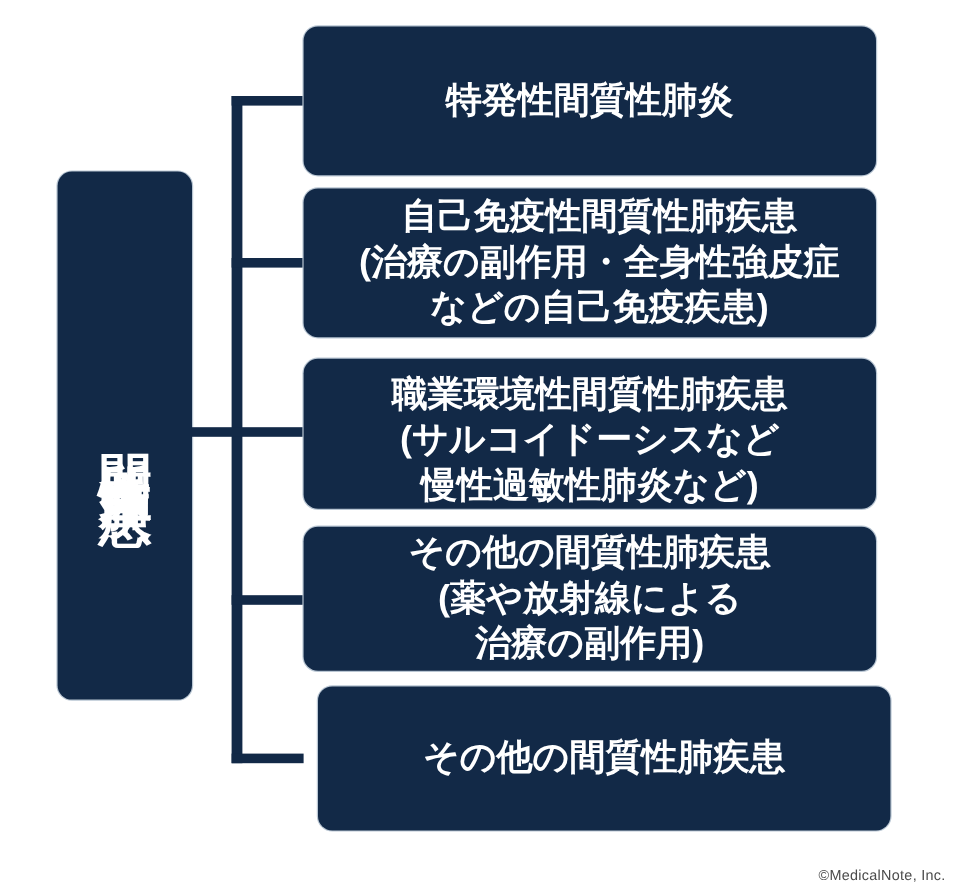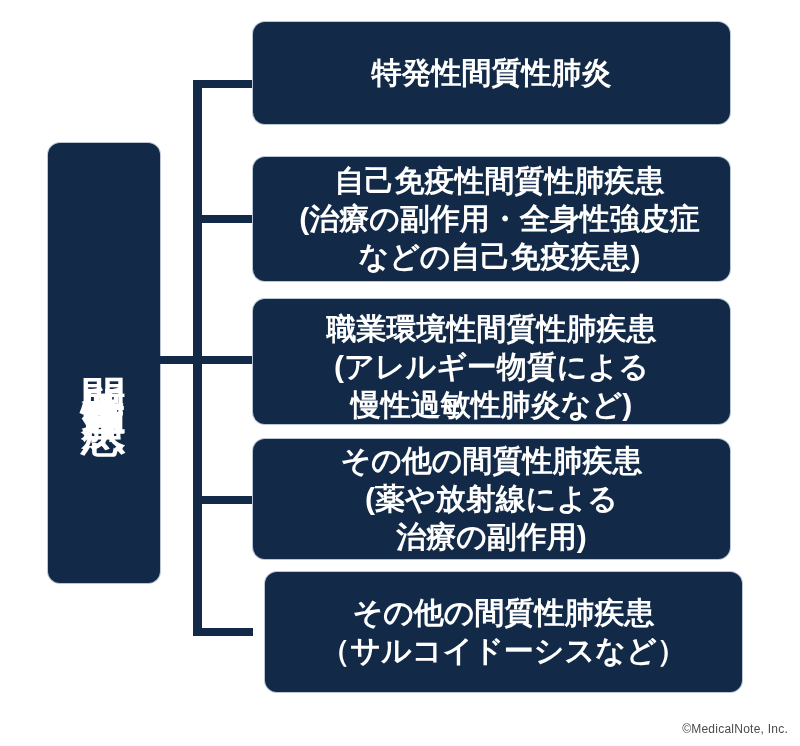--- a/index.html
+++ b/index.html
@@ -56,21 +56,21 @@
     left: 253px;
     width: 477px;
     background: var(--navy);
     border-radius: 12px;
     box-shadow: 0 0 0 1px var(--box-outline);
     display: flex; flex-direction: column;
     align-items: center; justify-content: center;
     color: var(--box-text);
     text-align: center;
   }
-  .cat-1 { top: 22px;  height: 102px; }
+  .cat-1 { top: 22px;  height: 124px; }
   .cat-2 { top: 157px; height: 124px; padding-left: 16px; }
   .cat-3 { top: 299px; height: 125px; justify-content: flex-end; }
   .cat-4 { top: 439px; height: 120px; }
   .cat-5 { top: 572px; height: 120px; margin-left: 12px; }
 
   .cat-title, .cat-note {
     font-size: 30px;
     font-weight: bold;
     line-height: 1.27;
     white-space: pre-line;
@@ -105,29 +105,28 @@
   </div>
 
   <div class="cat-box cat-2">
     <div class="cat-title">自己免疫性間質性肺疾患</div>
     <div class="cat-note">(治療の副作用・全身性強皮症
 などの自己免疫疾患)</div>
   </div>
 
   <div class="cat-box cat-3">
     <div class="cat-title">職業環境性間質性肺疾患</div>
-    <div class="cat-note">(アレルギー物質による
+    <div class="cat-note">(サルコイドーシスなど
 慢性過敏性肺炎など)</div>
   </div>
 
   <div class="cat-box cat-4">
     <div class="cat-title">その他の間質性肺疾患</div>
     <div class="cat-note">(薬や放射線による
 治療の副作用)</div>
   </div>
 
   <div class="cat-box cat-5">
     <div class="cat-title">その他の間質性肺疾患</div>
-    <div class="cat-note">（サルコイドーシスなど）</div>
   </div>
 
   <div class="copyright">©MedicalNote, Inc.</div>
 </div>
 
 </body></html>

